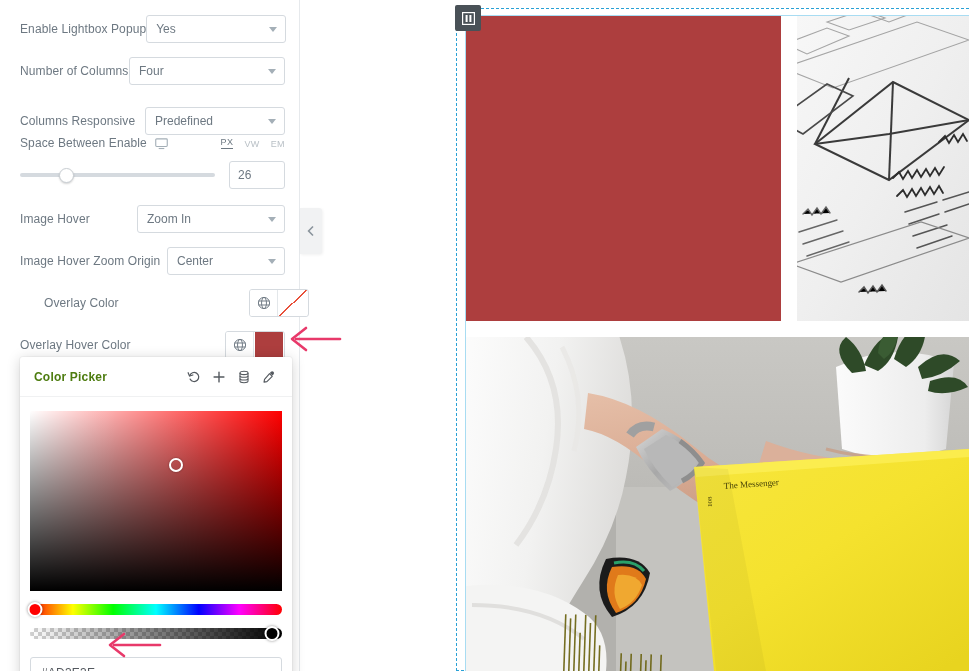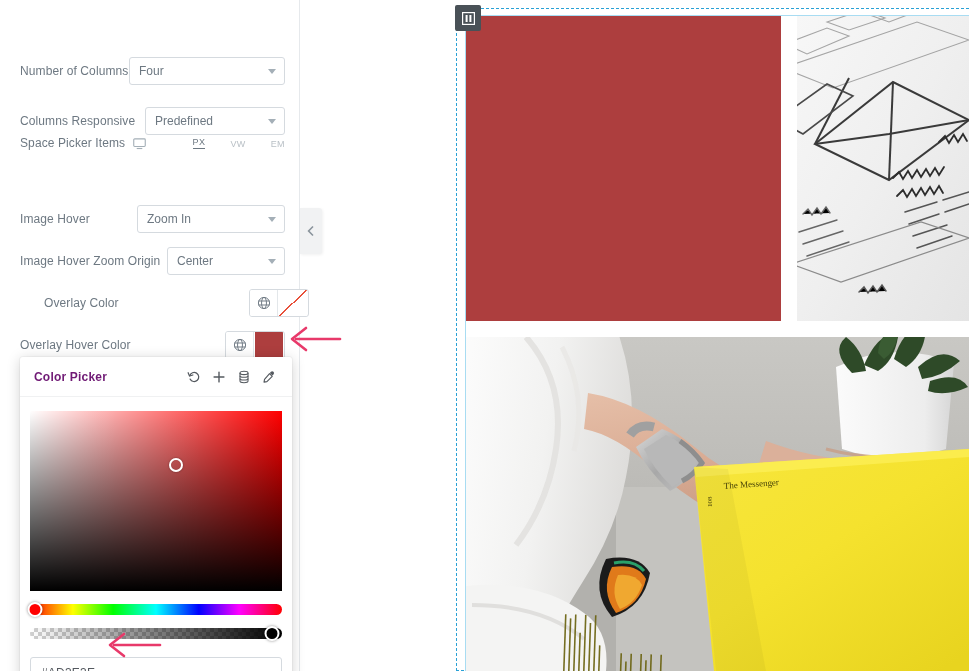--- a/index.html
+++ b/index.html
@@ -82,21 +82,21 @@
     border-top: 5px solid #a4afb7;
   }
 
   
   .device-icon { margin-left: 8px; display:flex; align-items:center; cursor:pointer;}
   .device-icon svg { display:block; }
 
   
   .units {
     display: flex;
-    gap: 25px;
+    gap: 11px;
     font-size: 9px;
     letter-spacing: .4px;
     color: #b9c0c6;
     margin-left: auto;
     align-items: flex-end;
     cursor: default;
   }
   .units .u { cursor: pointer; }
   .units .u.active {
     color: #6d7882;
@@ -212,21 +212,21 @@
   #cp-header {
     height: 40px;
     display: flex;
     align-items: center;
     padding: 0 12px 0 14px;
     border-bottom: 1px solid #f0f1f2;
   }
   #cp-title {
     font-size: 12px;
     font-weight: bold;
-    color: #701a75;
+    color: #4d7c0f;
     letter-spacing: .2px;
   }
   #cp-tools {
     margin-left: auto;
     display: flex;
     gap: 3px;
     align-items: center;
   }
   .cp-tool {
     width: 22px; height: 22px;
@@ -640,20 +640,29 @@
 
             <path d="M228 130 L250 334 L300 334 L262 132 Z" fill="#000" opacity="0.04"></path>
           </svg>
         </div>
       </div>
     </div>
   </div>
 
   <div id="settings-panel">
 
+    <div class="control-row" style="top:8px;">
+      <div class="control-label">Enable Lightbox Popup</div>
+      <div class="control-field">
+        <div class="sel" style="width:140px;">
+          <span>Yes</span>
+          <span class="caret"></span>
+        </div>
+      </div>
+    </div>
 
     <div class="control-row" style="top:50px;">
       <div class="control-label">Number of Columns</div>
       <div class="control-field">
         <div class="sel" style="width:156px;">
           <span>Four</span>
           <span class="caret"></span>
         </div>
       </div>
     </div>
@@ -662,34 +671,40 @@
       <div class="control-label">Columns Responsive</div>
       <div class="control-field">
         <div class="sel" style="width:140px;">
           <span>Predefined</span>
           <span class="caret"></span>
         </div>
       </div>
     </div>
 
     <div class="control-row" style="top:128px; height:30px;">
-      <div class="control-label">Space Picker Items</div>
+      <div class="control-label">Space Between Enable</div>
       <span class="device-icon">
         <svg width="13" height="13" viewBox="0 0 14 14">
           <rect x="0.8" y="2" width="12.4" height="8.2" rx="1" fill="none" stroke="#a4afb7" stroke-width="1.2"></rect>
           <line x1="4" y1="12.4" x2="10" y2="12.4" stroke="#a4afb7" stroke-width="1.2"></line>
         </svg>
       </span>
       <div class="units">
         <span class="u active">PX</span>
         <span class="u">VW</span>
         <span class="u">EM</span>
       </div>
     </div>
 
+    <div class="slider-row" style="top:158px; height:34px;">
+      <div class="slider-track">
+        <div class="slider-knob" style="left:24%;"></div>
+      </div>
+      <input class="num-input" type="text" readonly="" value="26" style="">
+    </div>
 
     <div class="control-row" style="top:198px;">
       <div class="control-label">Image Hover</div>
       <div class="control-field">
         <div class="sel" style="width:148px;">
           <span>Zoom In</span>
           <span class="caret"></span>
         </div>
       </div>
     </div>

